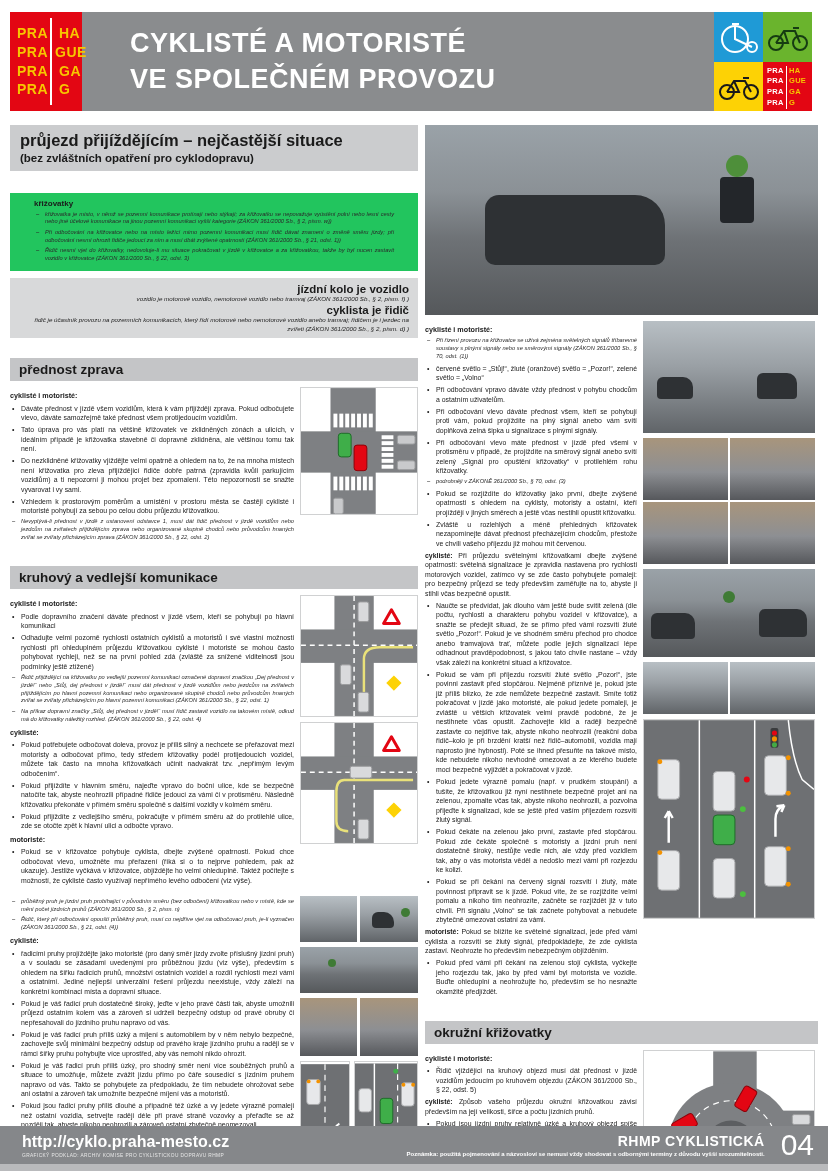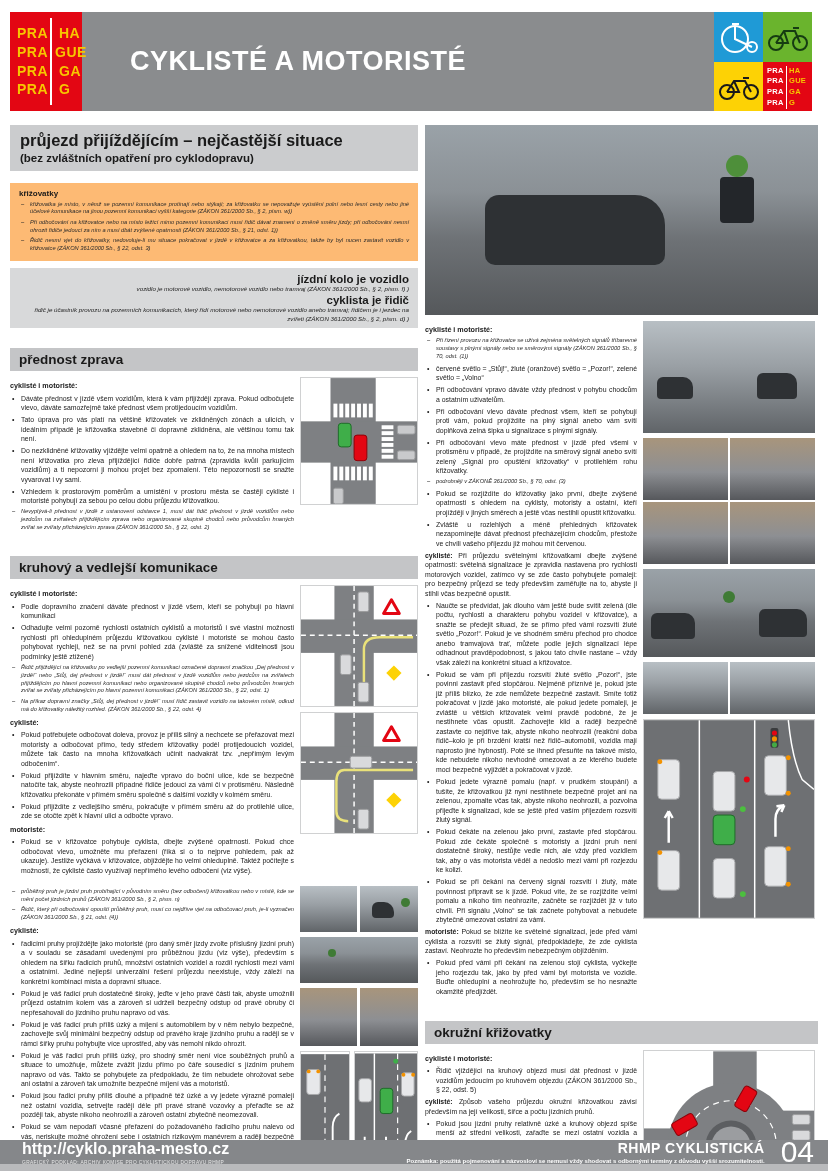--- a/index.html
+++ b/index.html
@@ -25,21 +25,21 @@
   .mini-row .l { width:20px; color:#fff; border-right:1px solid #fff; }
   .mini-row .r { padding-left:2px; color:#f7c600; }
 
   
   #col-left  { position:absolute; left:10px;  top:125px; width:408px; }
   #col-right { position:absolute; left:425px; top:125px; width:393px; }
 
   .intro-head { background:#cbccce; padding:6px 10px 7px; }
   .intro-head h2 { font-size:16.5px; font-weight:bold; }
   .intro-head h3 { font-size:11.5px; font-weight:bold; margin-top:2px; }
-  .graybox { background:#fdba74; padding:6px 9px; margin-top:12px; }
+  .graybox { background:#22c55e; padding:6px 24px; margin-top:22px; }
   .graybox .bt { font-weight:bold; font-size:8px; }
   .defbox { background:#d8d9da; padding:5px 9px; margin-top:7px; text-align:right; }
   .defbox .term { font-weight:bold; font-size:11.5px; }
   .defbox .def  { font-style:italic; font-size:6.2px; line-height:1.4; }
 
   .sec-h { background:#c4c5c7; font-weight:bold; font-size:13.5px; padding:4px 9px; margin-top:20px; }
   .sec-body { display:flex; gap:6px; padding:6px 0 2px; }
   .sec-txt { flex:1; min-width:0; }
   .media-col { flex:none; display:flex; flex-direction:column; gap:5px; }
 
@@ -55,21 +55,21 @@
   .ph-road   { background:linear-gradient(180deg,#9aa2a8 0%,#8b9196 35%,#6e7276 60%,#55585b 100%); }
   .ph-street { background:linear-gradient(180deg,#b8bfc4 0%,#9aa0a5 40%,#606468 100%); }
   .ph-tiles  { background:linear-gradient(180deg,#a8957c 0%,#8d8f93 55%,#56585c 100%); }
   .car-sil { position:absolute; background:#2e3134; border-radius:6px 10px 4px 4px; }
   .cyc-dot { position:absolute; background:#3f7b35; border-radius:50%; }
 
   
   .diag { background:#fff; border:1px solid #d0d1d2; }
 
   
-  #footer { position:absolute; left:0; bottom:7px; width:828px; height:24px; background:#85878a;
+  #footer { position:absolute; left:0; bottom:7px; width:828px; height:38px; background:#85878a;
             display:flex; align-items:center; color:#fff; }
   #footer .fl { padding-left:22px; width:390px; }
   #footer .url { font-weight:bold; font-size:16px; }
   #footer .credit { font-size:4.8px; letter-spacing:.4px; margin-top:2px; color:#e8e8e8; }
   #footer .fr { flex:1; text-align:right; padding-right:8px; }
   #footer .brand { font-weight:bold; font-size:14px; letter-spacing:.5px; }
   #footer .note { font-size:6px; font-weight:bold; margin-top:2px; }
   #footer .num { font-size:30px; font-weight:normal; padding:0 14px 0 8px; }
   #footer-strip { position:absolute; left:0; bottom:0; width:828px; height:7px; background:#b9babc; }
 </style>
@@ -90,20 +90,21 @@
         <span class="l">PRA</span>
         <span class="r">GA</span>
       </div>
     <div class="logo-row">
         <span class="l">PRA</span>
         <span class="r">G</span>
       </div>
   </div>
   <div class="titlebar">
     <h1>CYKLISTÉ A MOTORISTÉ</h1>
+    <h1>VE SPOLEČNÉM PROVOZU</h1>
   </div>
   <div class="hdr-squares">
     <div class="sq blue">
       <svg width="40" height="40" viewBox="0 0 40 40">
           <circle cx="16" cy="22" r="13" fill="none" stroke="#fff" stroke-width="2"></circle>
           <circle cx="33" cy="30" r="5" fill="none" stroke="#fff" stroke-width="2"></circle>
           <path d="M16 9 L16 22 L33 30 M13 7 h7" stroke="#fff" stroke-width="2" fill="none"></path>
         </svg>
     </div>
     <div class="sq green">

